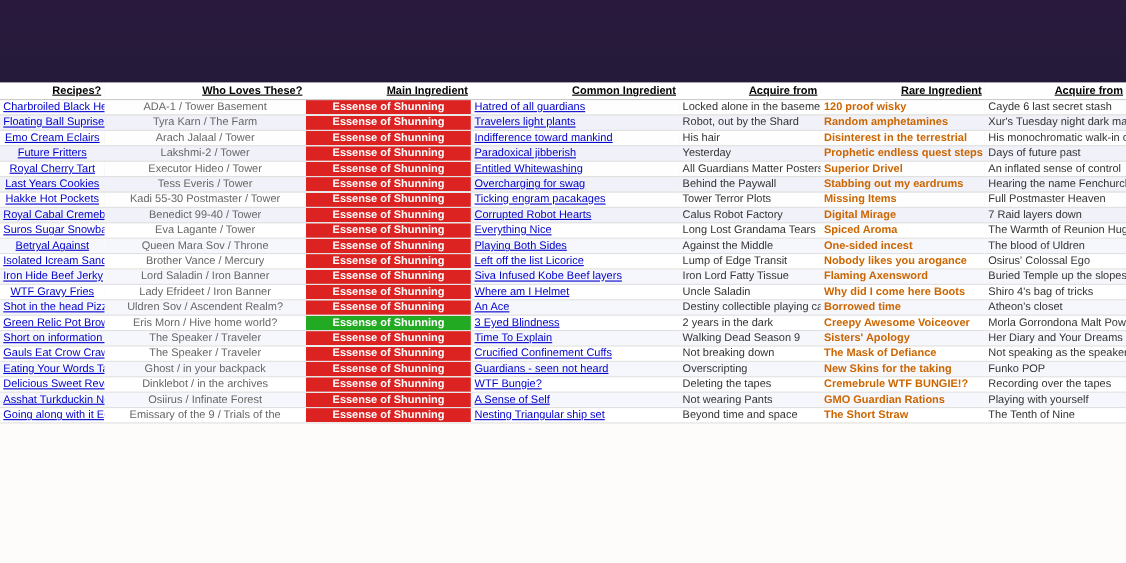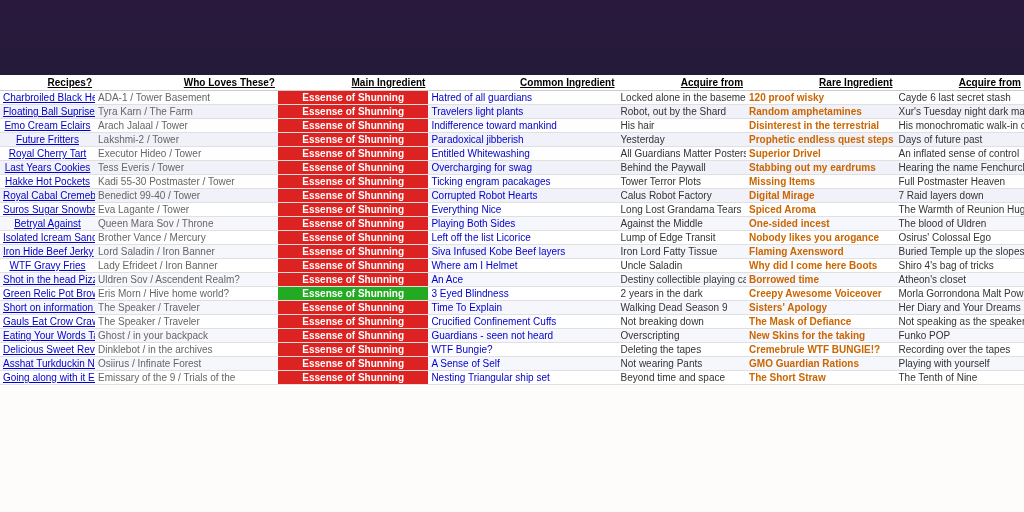--- a/index.html
+++ b/index.html
@@ -58,23 +58,23 @@
       overflow: hidden;
       max-width: 0;
     }
     tr:nth-child(even) td {
       background: rgba(240,240,255,0.5);
     }
     tr:nth-child(odd) td {
       background: rgba(255,255,255,0.9);
     }
     .col-recipe { color: #0000cc; text-decoration: underline; text-align: center; }
-    .col-who { color: #666; }
+    .col-who { color: #666; text-align: center; }
     .col-main { background: #cc0000 !important; color: white; text-align: center; font-weight: bold; }
-    .col-common { color: #0000cc; }
+    .col-common { color: #0000cc; text-decoration: underline; }
     .col-acquire { color: #333; }
     .col-rare { color: #cc6600; font-weight: bold; }
     .col-acquire2 { color: #333; }
     td.col-main { background: #dd2222 !important; }
     td.col-main-g { background: #22aa22 !important; color: white; text-align: center; font-weight: bold; }
   </style>
 </head>
 <body>
 
 <div class="bg-top"></div>

